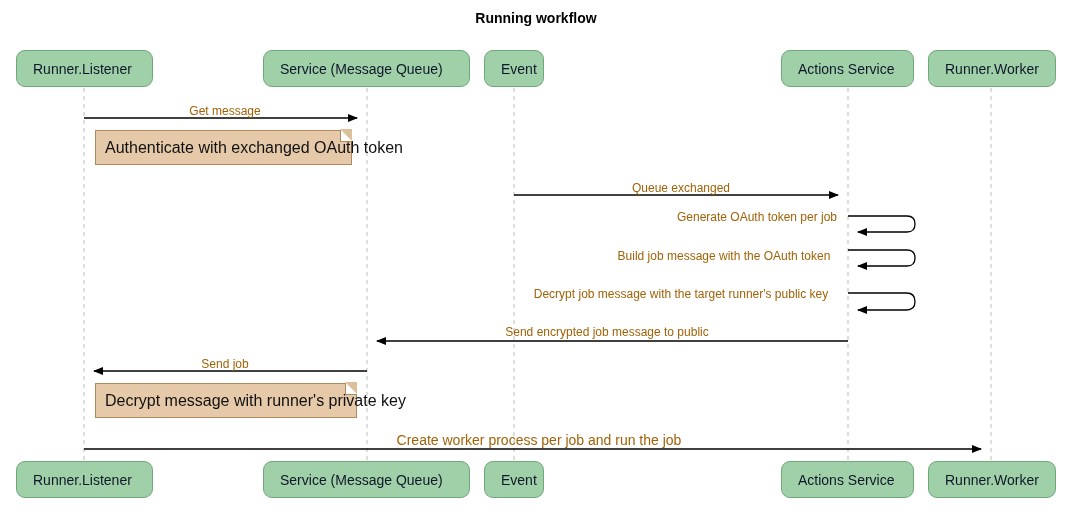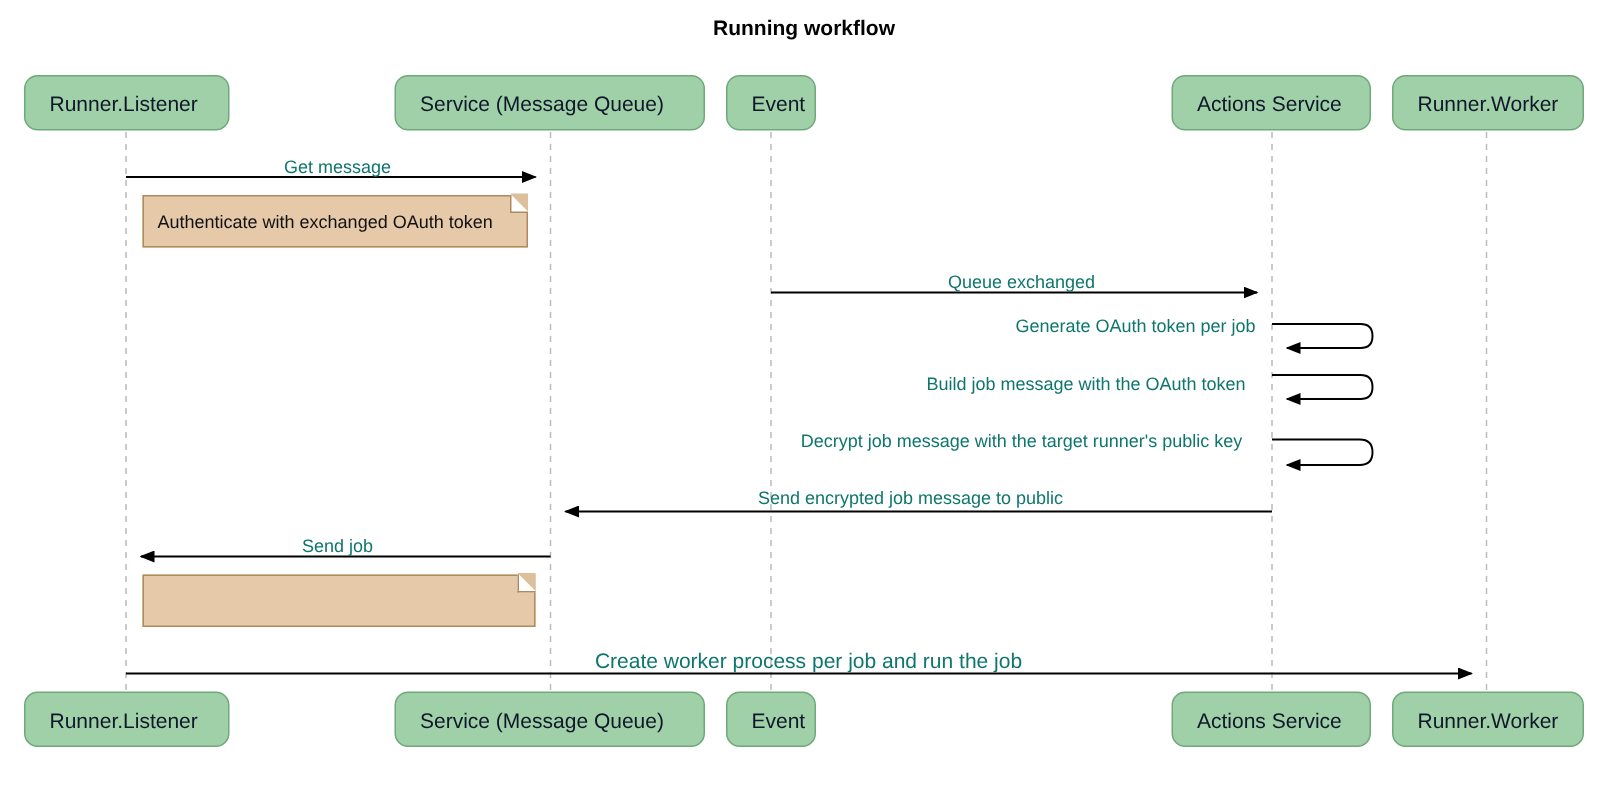--- a/index.html
+++ b/index.html
@@ -62,21 +62,21 @@
     color: #0f172a;
     white-space: nowrap;
     padding: 0 16px;
   }
 
   .note {
     position: absolute;
     box-sizing: border-box;
     background: #e5c9a8;
     border: 1px solid #ae8a5e;
-    font-size: 12px;
+    font-size: 16px;
     color: #111111;
     display: flex;
     align-items: center;
     padding: 12px 9px;
     white-space: nowrap;
   }
   .note .fold {
     position: absolute;
     right: -1px;
     top: -1px;
@@ -94,21 +94,21 @@
     top: -1px;
     width: 0;
     height: 0;
     border-left: 12px solid transparent;
     border-top: 12px solid #dcbf9b;
   }
 
   .msg-label {
     position: absolute;
     font-size: 12px;
-    color: #0f766e;
+    color: #a16207;
     white-space: nowrap;
     transform: translateX(-50%);
   }
   .msg-label.small {
     font-size: 14px;
   }
 </style>
 </head>
 <body>
 
@@ -179,20 +179,21 @@
         <div class="participant" style="left: 928px; top: 461px; width: 128px;">
           <span>Runner.Worker</span>
         </div>
       </div>
     <div id="notes">
         <div class="note" style="left: 95px; top: 130px; width: 257px; height: 35px;">
           <span>Authenticate with exchanged OAuth token</span>
           <span class="fold"></span>
         </div>
         <div class="note" style="left: 95px; top: 383px; width: 262px; height: 35px;">
+          <span>Decrypt message with runner's private key</span>
           <span class="fold"></span>
         </div>
       </div>
     <div id="labels">
         <div class="msg-label" style="left: 225px; top: 104px;">Get message</div>
         <div class="msg-label" style="left: 681px; top: 181px;">Queue exchanged</div>
         <div class="msg-label" style="left: 757px; top: 210px;">Generate OAuth token per job</div>
         <div class="msg-label" style="left: 724px; top: 249px;">Build job message with the OAuth token</div>
         <div class="msg-label" style="left: 681px; top: 287px;">Decrypt job message with the target runner's public key</div>
         <div class="msg-label" style="left: 607px; top: 325px;">Send encrypted job message to public</div>

